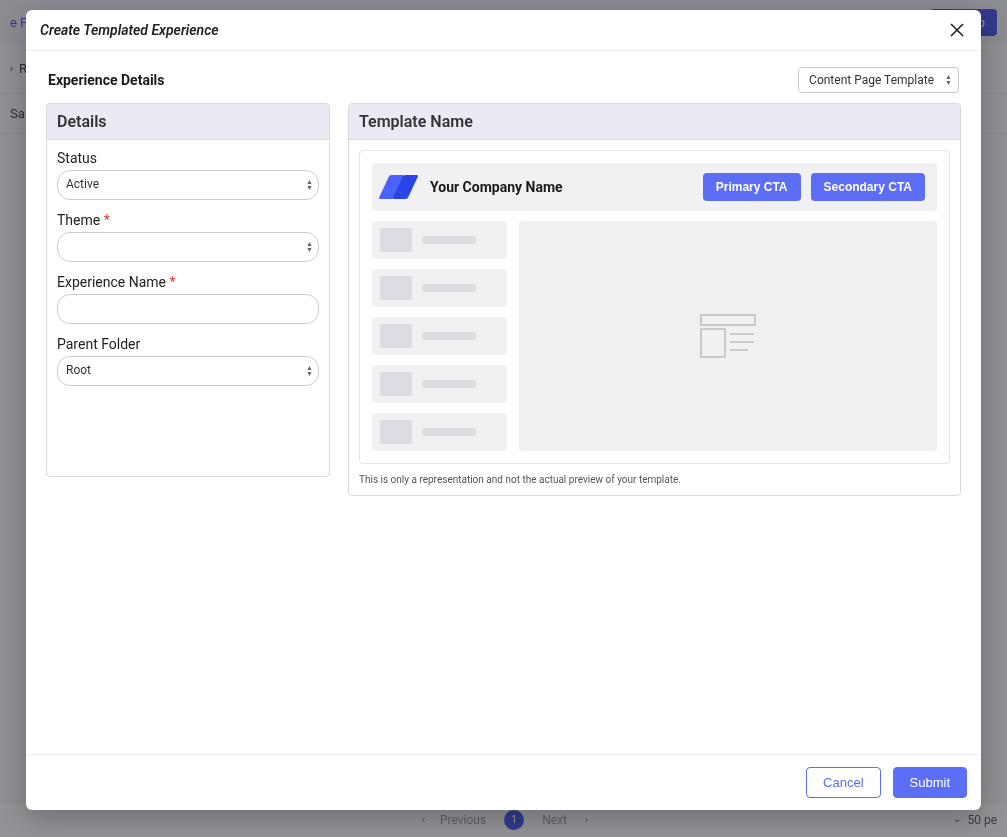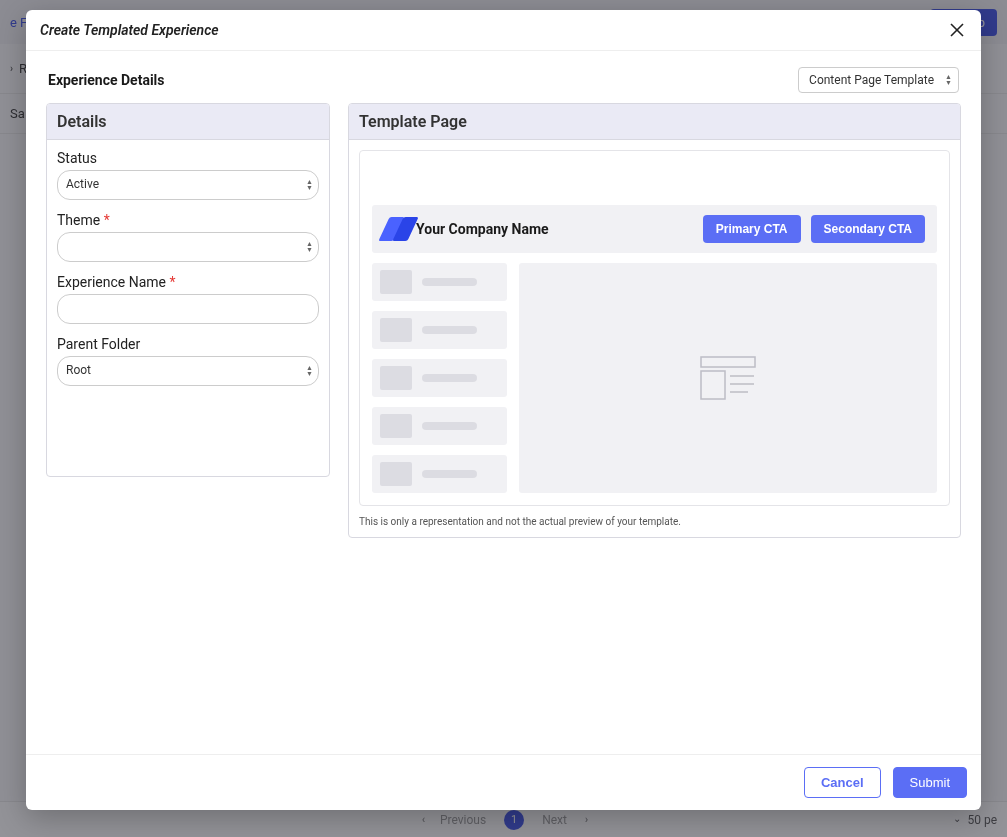--- a/index.html
+++ b/index.html
@@ -241,21 +241,21 @@
       border-radius: 4px;
       padding: 12px;
       background: #fff;
     }
     .preview-header {
       display: flex;
       align-items: center;
       background: #f1f1f4;
       border-radius: 3px;
       padding: 10px 12px;
-      margin-top: 42px;
+      gap: 14px;
     }
     .logo-stripes {
       width: 32px;
       height: 24px;
       position: relative;
     }
     .stripe {
       position: absolute;
       width: 15px;
       height: 24px;
@@ -339,21 +339,20 @@
       padding: 7px 16px;
       border-radius: 4px;
       font-size: 13px;
       cursor: pointer;
       font-weight: 500;
     }
     .btn-cancel {
       background: #fff;
       border: 1px solid #5b6ef5;
       color: #5b6ef5;
-      font-weight: bold;
     }
     .btn-submit {
       background: #5b6ef5;
       border: 1px solid #5b6ef5;
       color: #fff;
     }
   </style>
 </head>
 <body>
 
@@ -456,21 +455,21 @@
                 <span class="select-chevrons">
                     <span>▲</span>
                     <span>▼</span>
                   </span>
               </div>
             </div>
           </div>
         </div>
 
         <div class="panel template-panel">
-          <div class="panel-header">Template Page</div>
+          <div class="panel-header">Template Name</div>
           <div class="panel-body">
             <div class="preview-card">
               <div class="preview-header">
                 <div class="logo-stripes">
                   <div class="stripe s1"></div>
                   <div class="stripe s2"></div>
                 </div>
                 <span class="company-name">Your Company Name</span>
                 <div class="cta-group">
                   <button class="cta-btn">Primary CTA</button>

